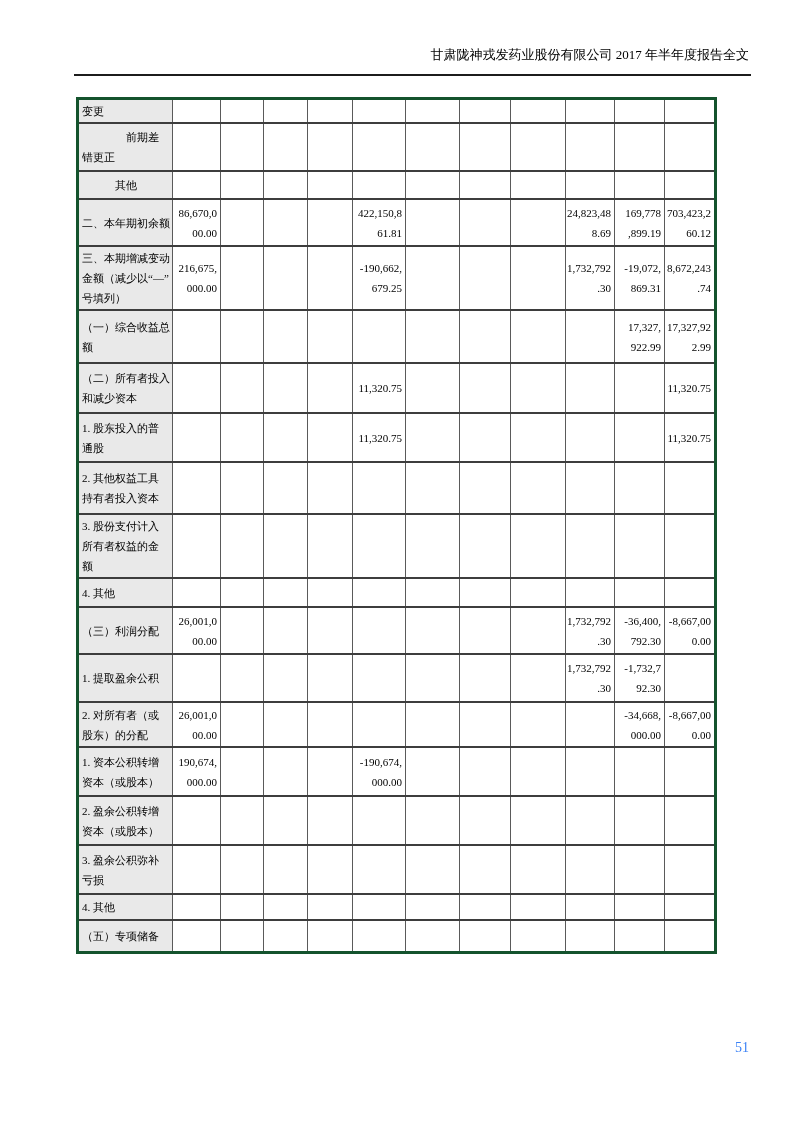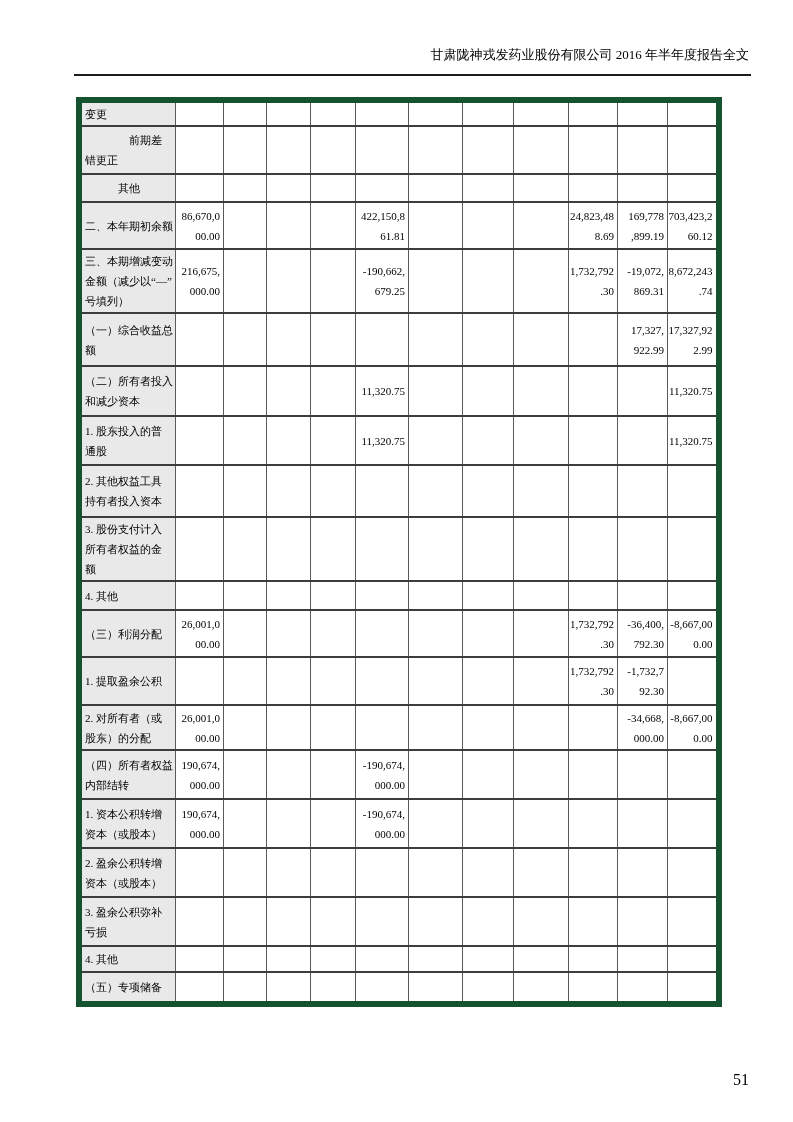--- a/index.html
+++ b/index.html
@@ -26,21 +26,21 @@
     width:677px;
     height:2px;
     background:#1c1c1c;
   }
   table.equity{
     position:absolute;
     left:76px;
     top:97px;
     border-collapse:collapse;
     table-layout:fixed;
-    border:6px solid #14532d;
+    border:3px solid #14532d;
   }
   table.equity th, table.equity td{
     border-left:1px solid #5a5a5a;
     border-right:1px solid #5a5a5a;
     border-top:2px solid #3d3d3d;
     border-bottom:2px solid #3d3d3d;
     vertical-align:middle;
     overflow:hidden;
     box-sizing:border-box;
   }
@@ -59,29 +59,28 @@
     font-size:11px;
     line-height:20px;
     padding:1px 3px 1px 0;
     white-space:pre;
     color:#000;
   }
   .page-number{
     position:absolute;
     top:1040px;
     right:44px;
-    font-size:16px;
-    color:#000000;
-    margin-top:31px;
+    font-size:14px;
+    color:#3b82f6;
   }
 </style>
 </head>
 <body>
 
-<div class="page-header">甘肃陇神戎发药业股份有限公司 2016 年半年度报告全文</div>
+<div class="page-header">甘肃陇神戎发药业股份有限公司 2017 年半年度报告全文</div>
 
 <div class="header-rule"></div>
 
 <table class="equity">
   <colgroup id="colgroup">
       <col style="width: 94px;">
       <col style="width: 48px;">
       <col style="width: 43px;">
       <col style="width: 44px;">
       <col style="width: 45px;">
@@ -315,37 +314,20 @@
         <td class="val"></td>
         <td class="val"></td>
         <td class="val"></td>
         <td class="val"></td>
         <td class="val">-34,668,
 000.00</td>
         <td class="val">-8,667,00
 0.00</td>
       </tr>
       <tr style="height: 49px;">
-        <th class="rowlabel">（四）所有者权益
-内部结转</th>
-        <td class="val">190,674,
-000.00</td>
-        <td class="val"></td>
-        <td class="val"></td>
-        <td class="val"></td>
-        <td class="val">-190,674,
-000.00</td>
-        <td class="val"></td>
-        <td class="val"></td>
-        <td class="val"></td>
-        <td class="val"></td>
-        <td class="val"></td>
-        <td class="val"></td>
-      </tr>
-      <tr style="height: 49px;">
         <th class="rowlabel">1. 资本公积转增
 资本（或股本）</th>
         <td class="val">190,674,
 000.00</td>
         <td class="val"></td>
         <td class="val"></td>
         <td class="val"></td>
         <td class="val">-190,674,
 000.00</td>
         <td class="val"></td>

